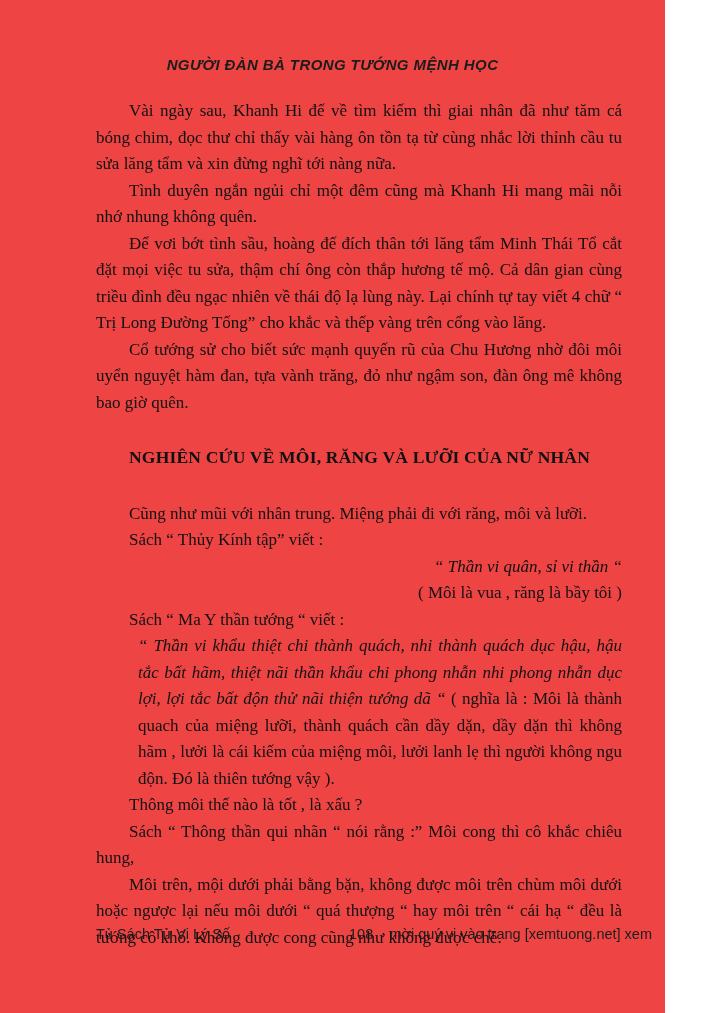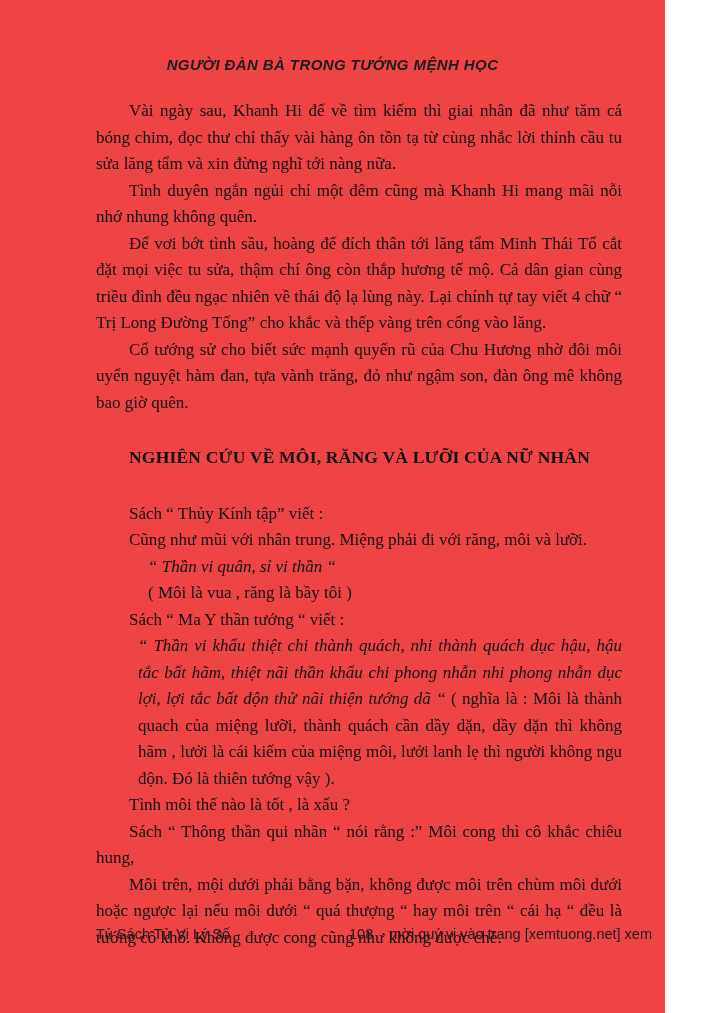--- a/index.html
+++ b/index.html
@@ -34,21 +34,21 @@
     line-height: 26.5px;
     text-align: justify;
     color: #111111;
   }
   .para { margin: 0; text-indent: 33px; }
   .no-indent { text-indent: 0; margin-left: 42px; }
   .quote-line {
     margin: 0;
     padding-left: 52px;
     text-indent: 0;
-    text-align: left;
+    text-align: right;
   }
   .italic { font-style: italic; }
   .section-heading {
     font-family: "Liberation Serif", serif;
     font-size: 17.5px;
     font-weight: bold;
     letter-spacing: 0.2px;
     text-align: left;
     text-indent: 33px;
     margin: 28px 0 30px 0;
@@ -76,31 +76,31 @@
 
   <div class="body-text">
 
     <p class="para">Vài ngày sau, Khanh Hi đế về tìm kiếm thì giai nhân đã như tăm cá bóng chim, đọc thư chỉ thấy vài hàng ôn tồn tạ từ cùng nhắc lời thỉnh cầu tu sửa lăng tẩm và xin đừng nghĩ tới nàng nữa.</p>
     <p class="para">Tình duyên ngắn ngủi chỉ một đêm cũng mà Khanh Hi mang mãi nỗi nhớ nhung không quên.</p>
     <p class="para">Để vơi bớt tình sầu, hoàng đế đích thân tới lăng tẩm Minh Thái Tổ cắt đặt mọi việc tu sửa, thậm chí ông còn thắp hương tế mộ. Cả dân gian cùng triều đình đều ngạc nhiên về thái độ lạ lùng này. Lại chính tự tay viết 4 chữ “ Trị Long Đường Tống” cho khắc và thếp vàng trên cổng vào lăng.</p>
     <p class="para">Cổ tướng sử cho biết sức mạnh quyến rũ của Chu Hương nhờ đôi môi uyển nguyệt hàm đan, tựa vành trăng, đỏ như ngậm son, đàn ông mê không bao giờ quên.</p>
 
     <h2 class="section-heading">NGHIÊN CỨU VỀ MÔI, RĂNG VÀ LƯỠI CỦA NỮ NHÂN</h2>
 
+    <p class="para">Cũng như mũi với nhân trung. Miệng phải đi với răng, môi và lưỡi.</p>
     <p class="para">Sách “ Thủy Kính tập” viết :</p>
-    <p class="para">Cũng như mũi với nhân trung. Miệng phải đi với răng, môi và lưỡi.</p>
 
     <p class="quote-line italic">“ Thần vi quân, sỉ vi thần “</p>
     <p class="quote-line">( Môi là vua , răng là bầy tôi )</p>
 
     <p class="para">Sách “ Ma Y thần tướng “ viết :</p>
 
     <p class="para no-indent"><span class="italic">“ Thần vi khẩu thiệt chi thành quách, nhi thành quách dục hậu, hậu tắc bất hãm, thiệt nãi thần khẩu chi phong nhẫn nhi phong nhẫn dục lợi, lợi tắc bất độn thử nãi thiện tướng dã “ </span><span>( nghĩa là : Môi là thành quach của miệng lưỡi, thành quách cần dầy dặn, dầy dặn thì không hãm , lưởi là cái kiếm của miệng môi, lưởi lanh lẹ thì người không ngu độn. Đó là thiên tướng vậy ).</span></p>
 
-    <p class="para">Tình môi thế nào là tốt , là xấu ?</p>
+    <p class="para">Thông môi thế nào là tốt , là xấu ?</p>
     <p class="para">Sách “ Thông thần qui nhãn “ nói rằng :” Môi cong thì cô khắc chiêu hung,</p>
     <p class="para">Môi trên, mội dưới phải bằng bặn, không được môi trên chùm môi dưới hoặc ngược lại nếu môi dưới “ quá thượng “ hay môi trên “ cái hạ “ đều là tướng cô khổ. Không được cong cũng như không được chề.</p>
 
   </div>
 
   <div class="footer">
     <span class="footer-left">Tủ Sách Tử Vi Lý Số</span>
     <span class="footer-center">108</span>
     <span class="footer-right">mời quý vị vào trang [xemtuong.net] xem</span>
   </div>

